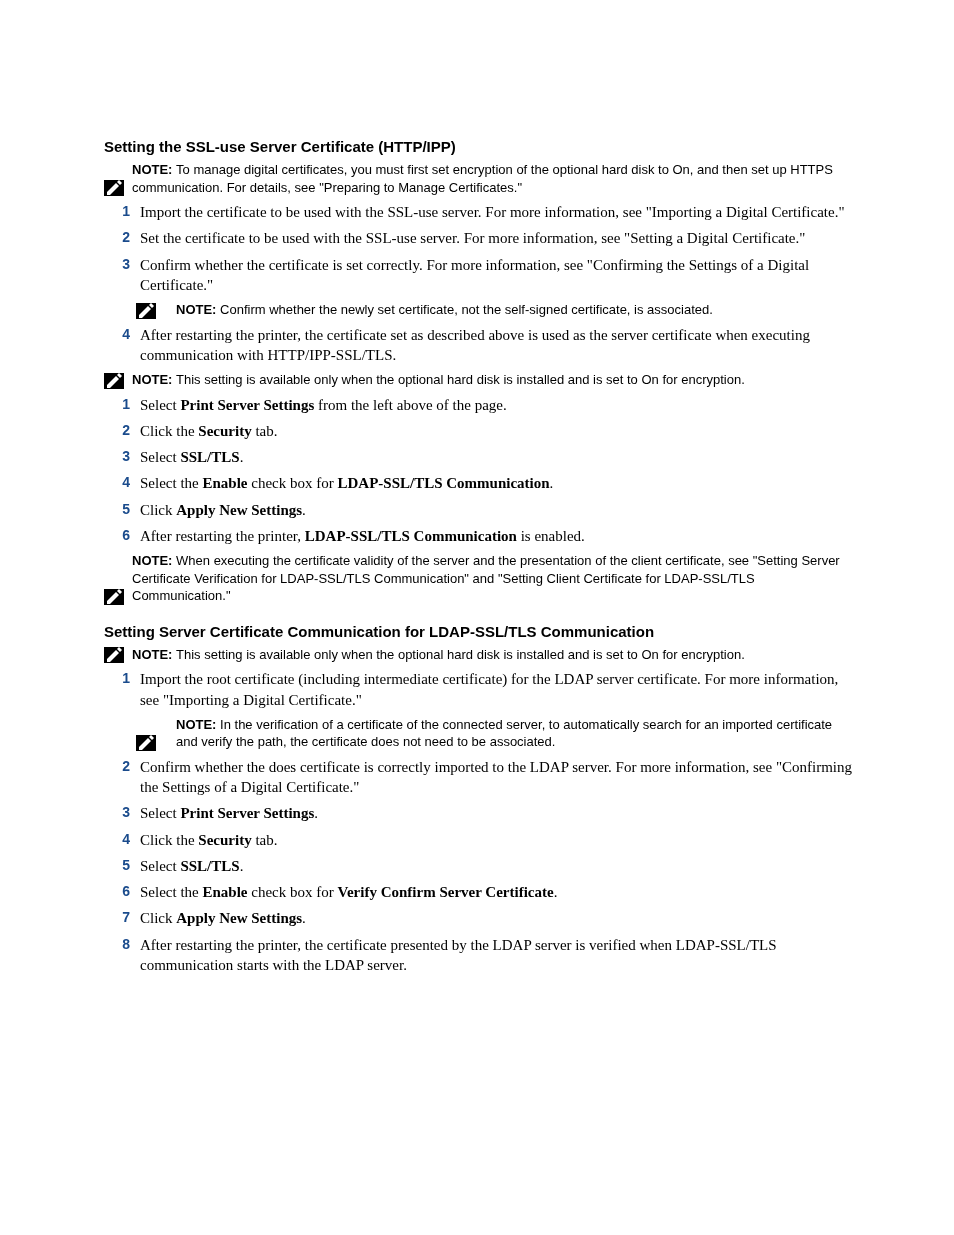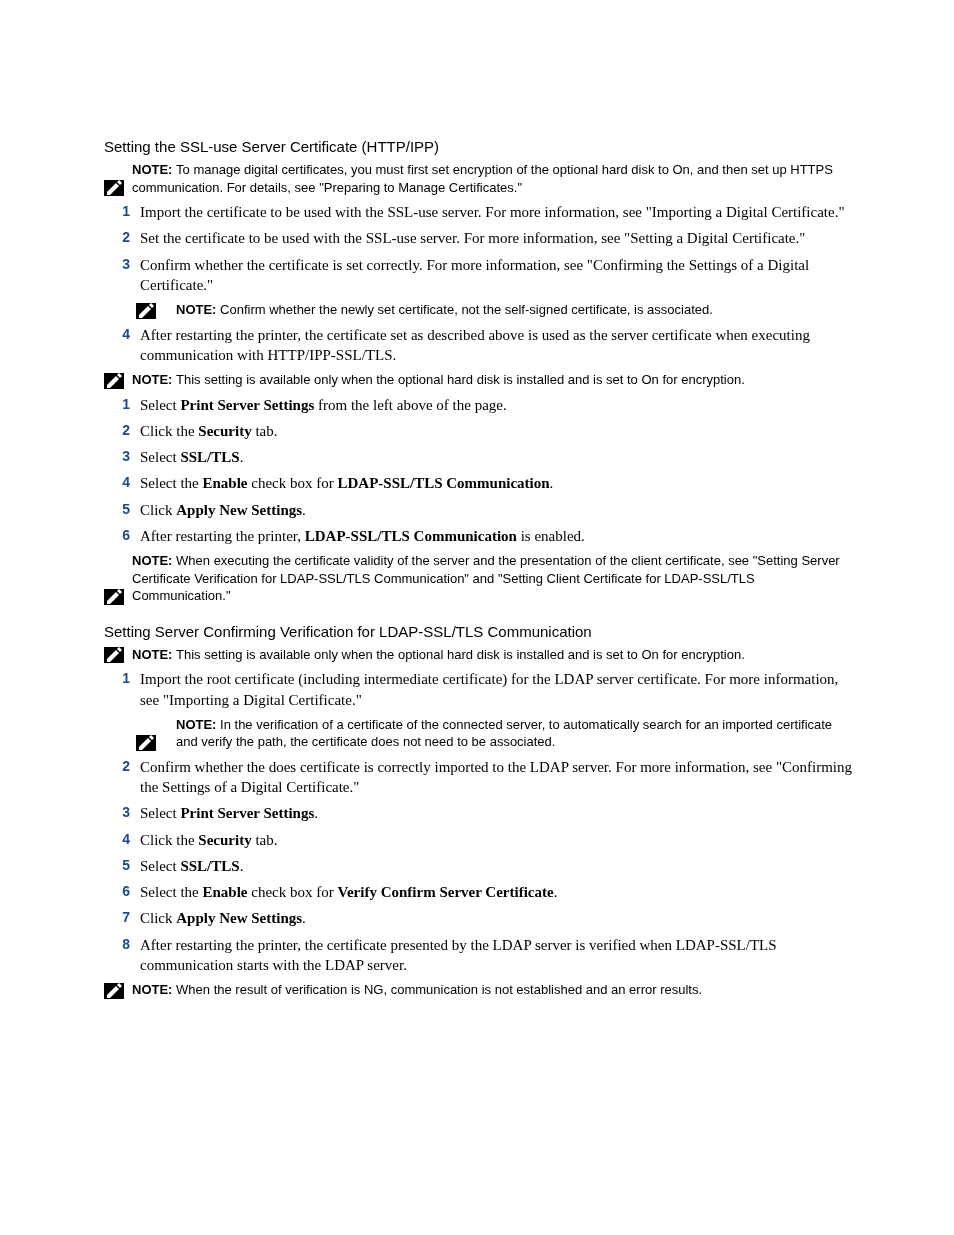--- a/index.html
+++ b/index.html
@@ -8,21 +8,21 @@
     background: #fff;
     font-family: Georgia, 'Times New Roman', serif;
     color: #000;
     width: 954px;
   }
   .page {
     padding: 120px 100px 60px 104px;
   }
   .section-heading {
     font-family: Arial, Helvetica, sans-serif;
-    font-weight: normal;
+    font-weight: bold;
     font-size: 15px;
     margin: 18px 0 6px 0;
   }
   .note-row {
     display: flex;
     align-items: flex-end;
     margin: 6px 0 6px 0;
     padding-left: 0;
     font-family: Arial, Helvetica, sans-serif;
     font-size: 13px;
@@ -160,21 +160,21 @@
 
   <div class="note-row">
     <svg class="note-icon" viewBox="0 0 20 16">
         <rect x="0" y="0" width="20" height="16" fill="#000"></rect>
         <path d="M3 12 L12 3 L15 6 L6 15 L3 15 Z" fill="#fff"></path>
         <path d="M13 2 L16 5 L18 3 L15 0 Z" fill="#fff"></path>
       </svg>
     <div class="note-text"><span class="note-label">NOTE: </span><span>When executing the certificate validity of the server and the presentation of the client certificate, see "Setting Server Certificate Verification for LDAP-SSL/TLS Communication" and "Setting Client Certificate for LDAP-SSL/TLS Communication."</span></div>
   </div>
 
-  <div class="section-heading">Setting Server Confirming Verification for LDAP-SSL/TLS Communication</div>
+  <div class="section-heading">Setting Server Certificate Communication for LDAP-SSL/TLS Communication</div>
 
   <div class="note-row">
     <svg class="note-icon" viewBox="0 0 20 16">
         <rect x="0" y="0" width="20" height="16" fill="#000"></rect>
         <path d="M3 12 L12 3 L15 6 L6 15 L3 15 Z" fill="#fff"></path>
         <path d="M13 2 L16 5 L18 3 L15 0 Z" fill="#fff"></path>
       </svg>
     <div class="note-text"><span class="note-label">NOTE: </span><span>This setting is available only when the optional hard disk is installed and is set to On for encryption.</span></div>
   </div>
 
@@ -219,22 +219,14 @@
     <div class="li">
       <div class="li-num">7</div>
       <div class="li-body"><span>Click </span><span class="b">Apply New Settings</span><span>.</span></div>
     </div>
     <div class="li">
       <div class="li-num">8</div>
       <div class="li-body">After restarting the printer, the certificate presented by the LDAP server is verified when LDAP-SSL/TLS communication starts with the LDAP server.</div>
     </div>
   </div>
 
-  <div class="note-row">
-    <svg class="note-icon" viewBox="0 0 20 16">
-        <rect x="0" y="0" width="20" height="16" fill="#000"></rect>
-        <path d="M3 12 L12 3 L15 6 L6 15 L3 15 Z" fill="#fff"></path>
-        <path d="M13 2 L16 5 L18 3 L15 0 Z" fill="#fff"></path>
-      </svg>
-    <div class="note-text"><span class="note-label">NOTE: </span><span>When the result of verification is NG, communication is not established and an error results.</span></div>
-  </div>
 
 </div>
 
 </body></html>

